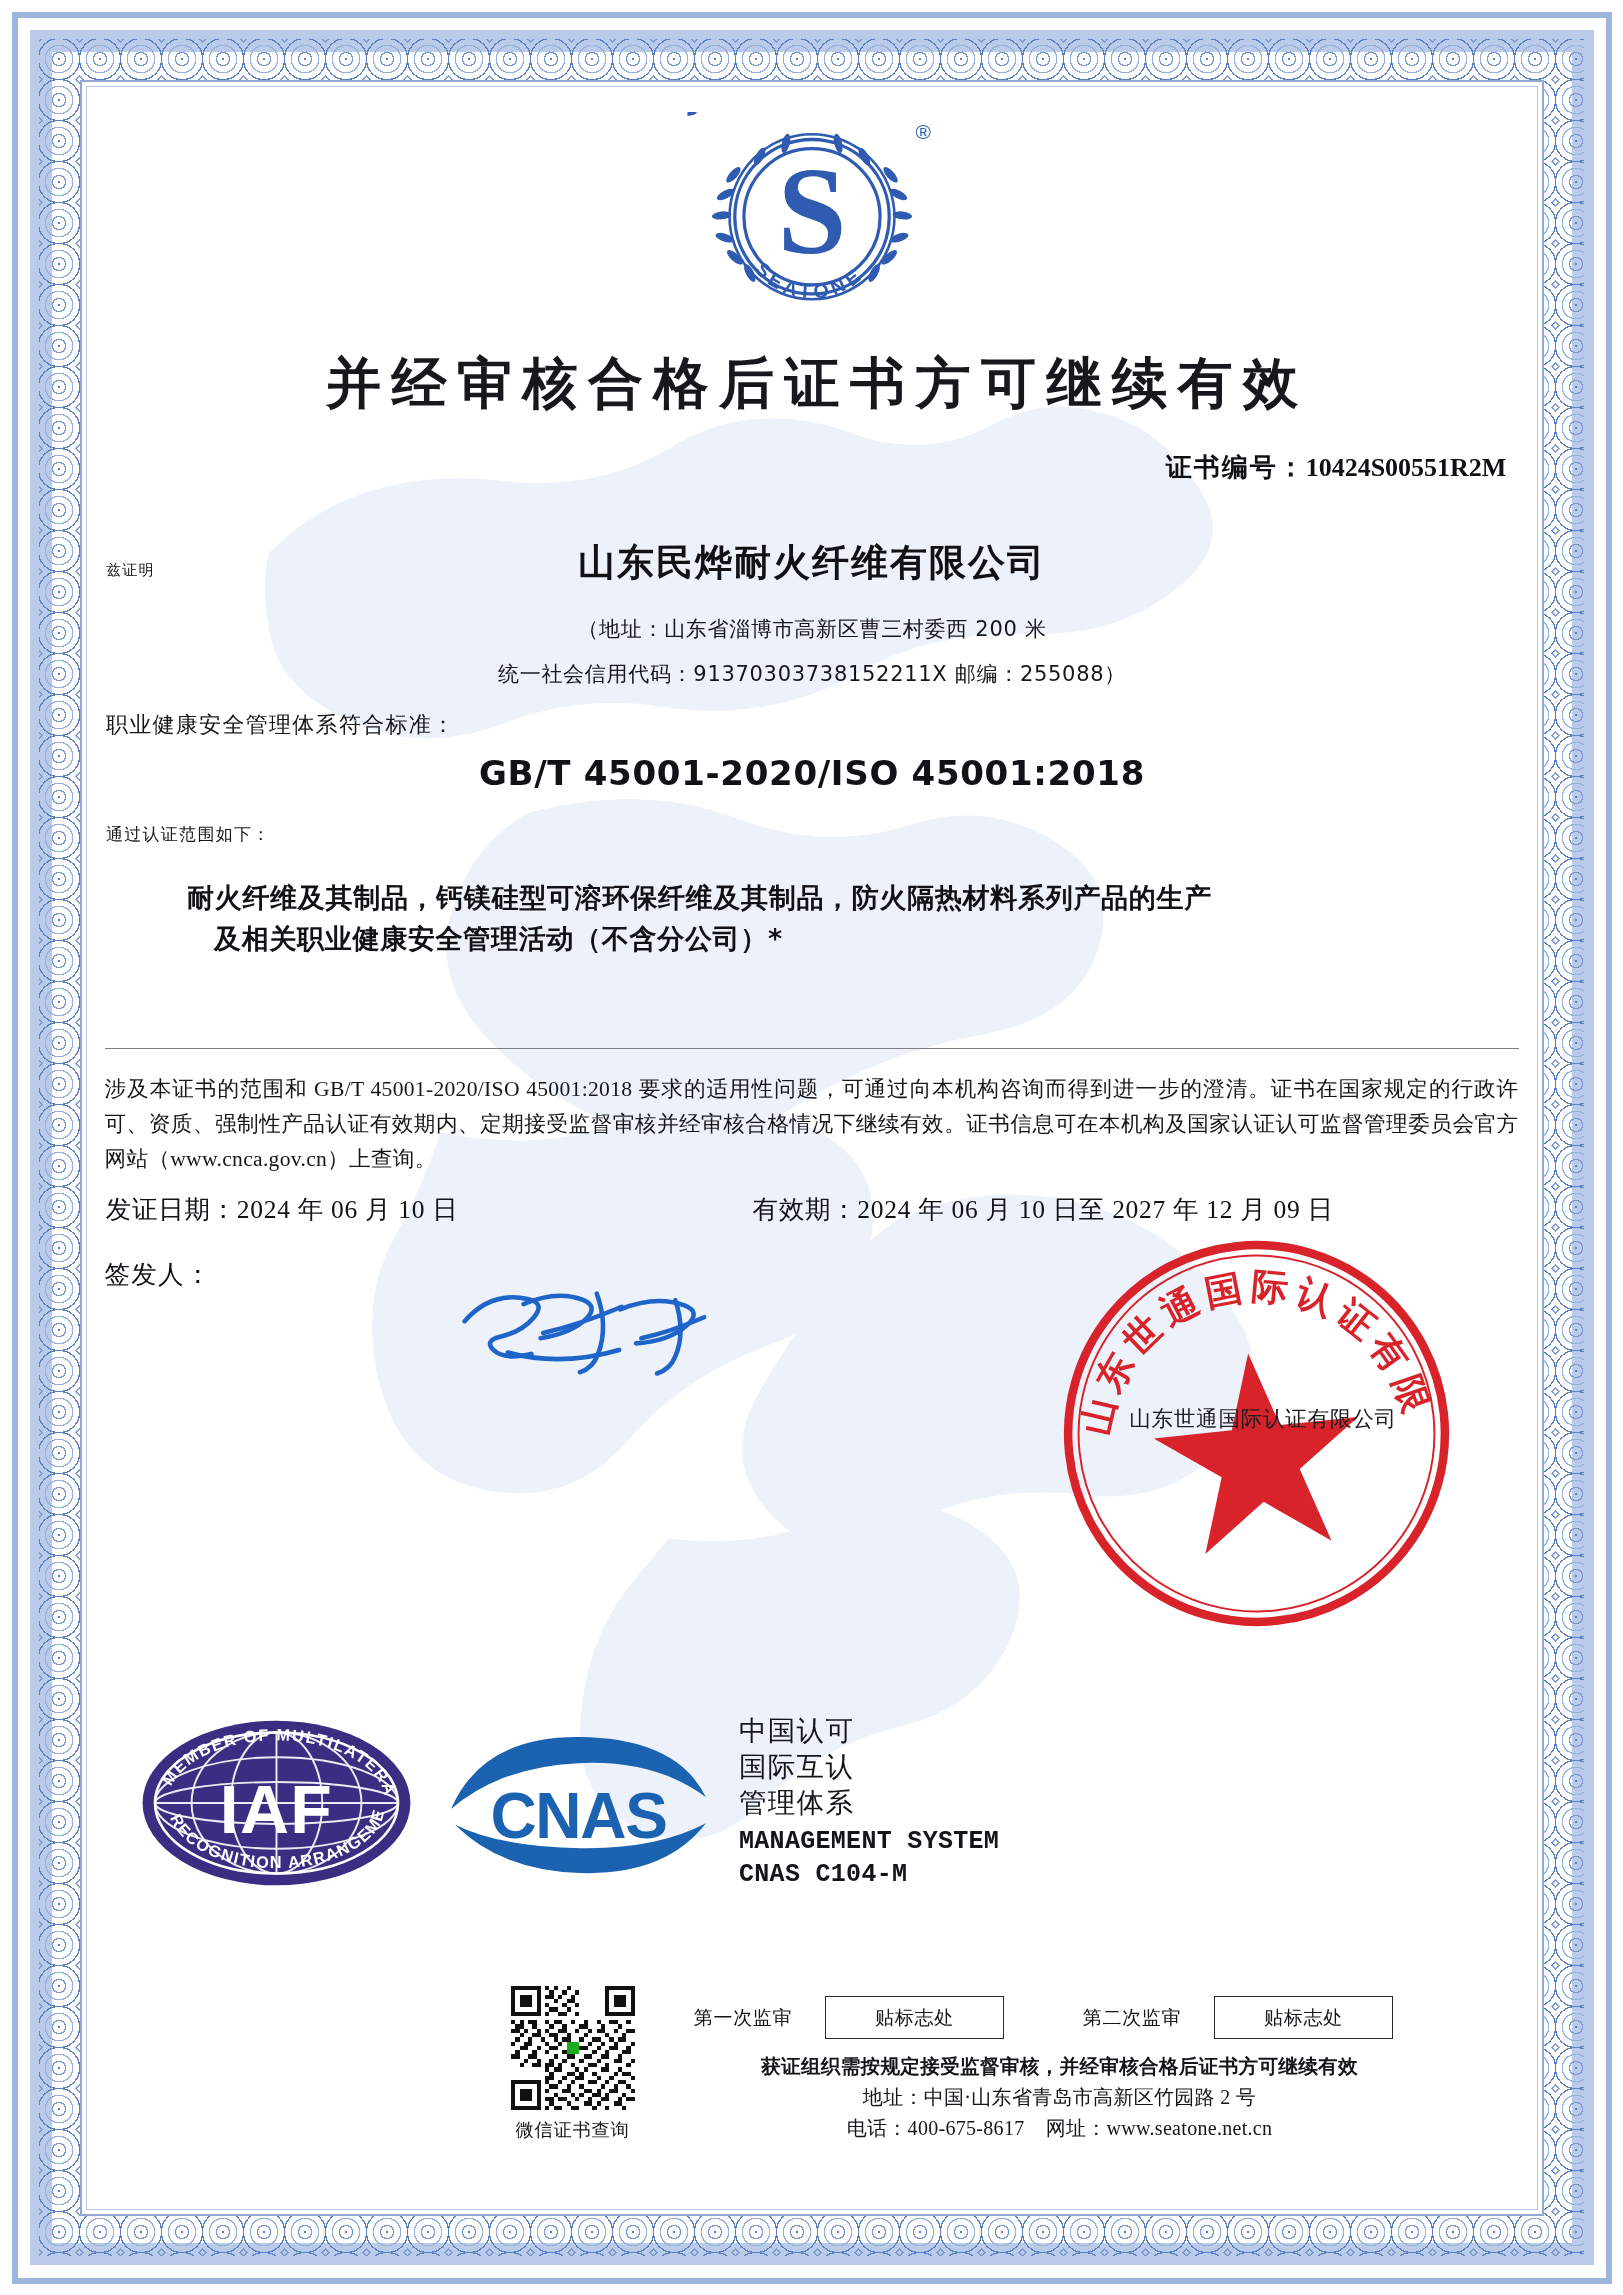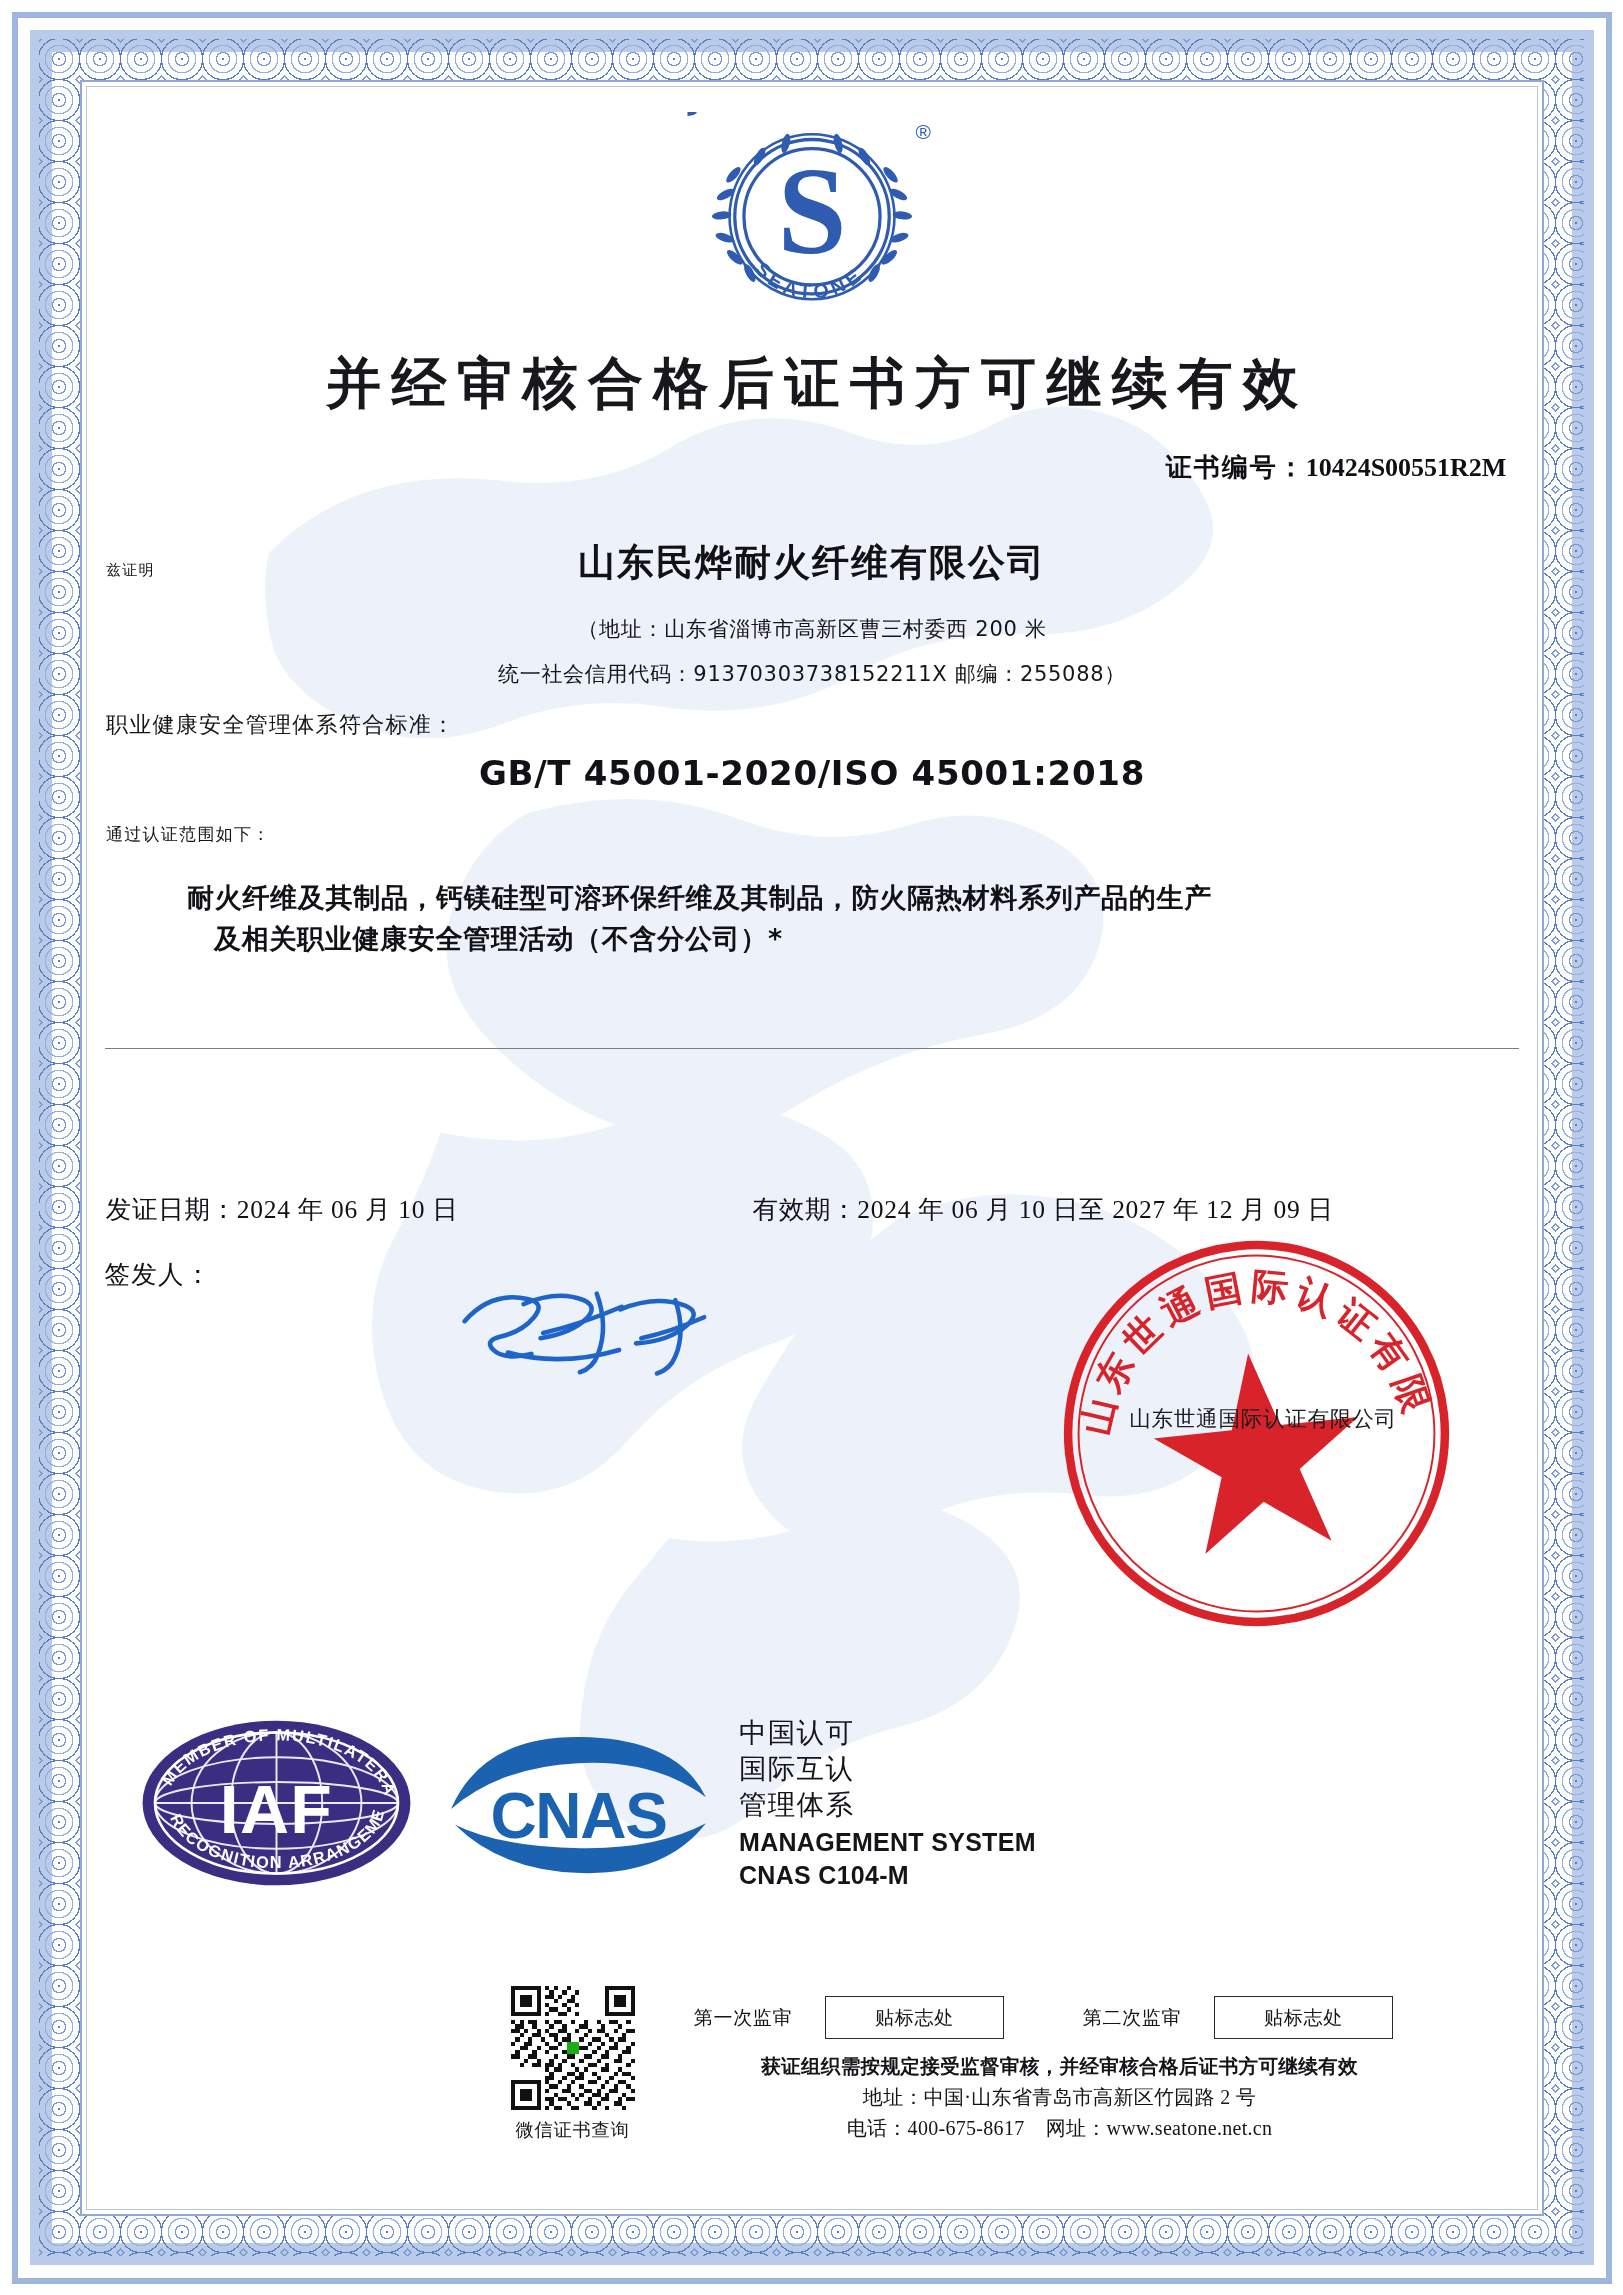--- a/index.html
+++ b/index.html
@@ -308,21 +308,21 @@
     left: 340px;
     width: 281px;
     height: 164px;
   }
   .cnas-logo svg { width:100%; height:100%; }
 
   .cnas-text {
     position: absolute;
     top: 1617px;
     left: 641px;
-    font-family: Liberation Sans, sans-serif;
+    font-family: Liberation Mono, monospace;
     color: #141419;
     line-height: 1.30;
   }
   .cnas-text .cn { font-size: 27.5px; letter-spacing: 1.3px; display:block;}
   .cnas-text .en { font-size: 25px; font-weight: 600; letter-spacing: 0.3px; display:block; margin-top: 3.9px;}
   .cnas-text .code { font-size: 25px; font-weight: 600; letter-spacing: 0.3px; display:block; }
 
   
   .qr-block {
     position: absolute;
@@ -473,20 +473,21 @@
     <div class="std-value">GB/T 45001-2020/ISO 45001:2018</div>
 
     <div class="scope-label">通过认证范围如下：</div>
     <div class="scope-body">
       <span class="ln2">耐火纤维及其制品，钙镁硅型可溶环保纤维及其制品，防火隔热材料系列产品的生产</span>
       <span class="ln3">及相关职业健康安全管理活动（不含分公司）*</span>
     </div>
 
     <div class="divider"></div>
 
+    <div class="note">涉及本证书的范围和 GB/T 45001-2020/ISO 45001:2018 要求的适用性问题，可通过向本机构咨询而得到进一步的澄清。证书在国家规定的行政许可、资质、强制性产品认证有效期内、定期接受监督审核并经审核合格情况下继续有效。证书信息可在本机构及国家认证认可监督管理委员会官方网站（www.cnca.gov.cn）上查询。</div>
 
     <div class="dates-row">
       <span class="issue">发证日期：2024 年 06 月 10 日</span>
       <span class="valid">有效期：2024 年 06 月 10 日至 2027 年 12 月 09 日</span>
     </div>
 
     <div class="signer-label">签发人：</div>
     <div class="signature">
       <svg viewBox="0 0 460 180" aria-hidden="true">
         <g fill="none" stroke="#1f64c8" stroke-width="7" stroke-linecap="round" stroke-linejoin="round">

